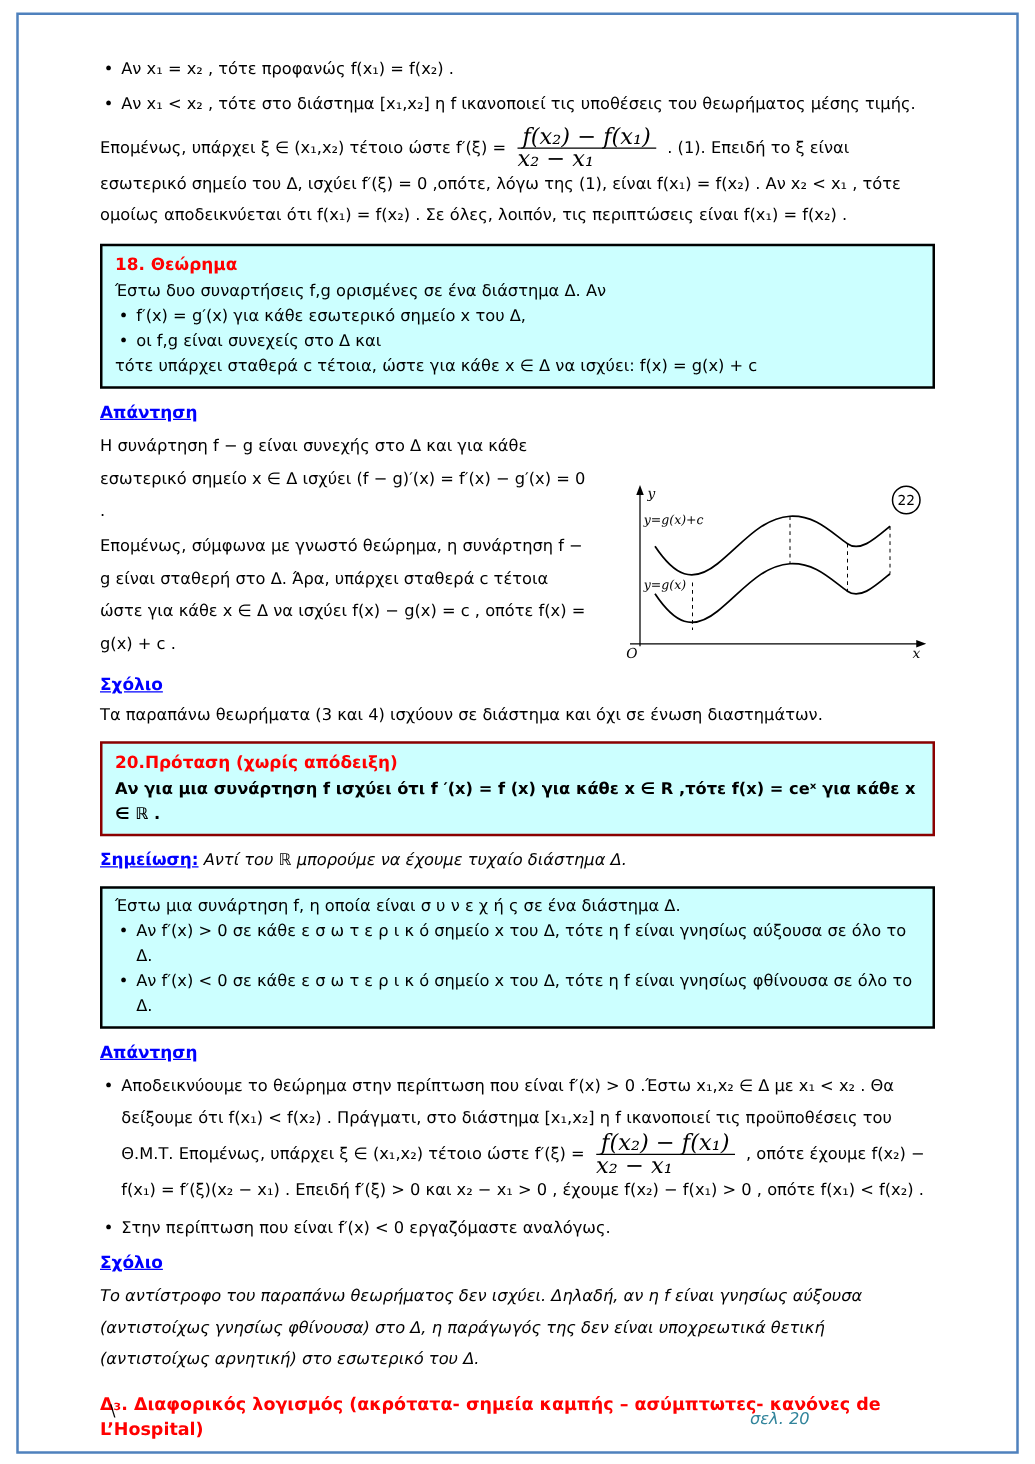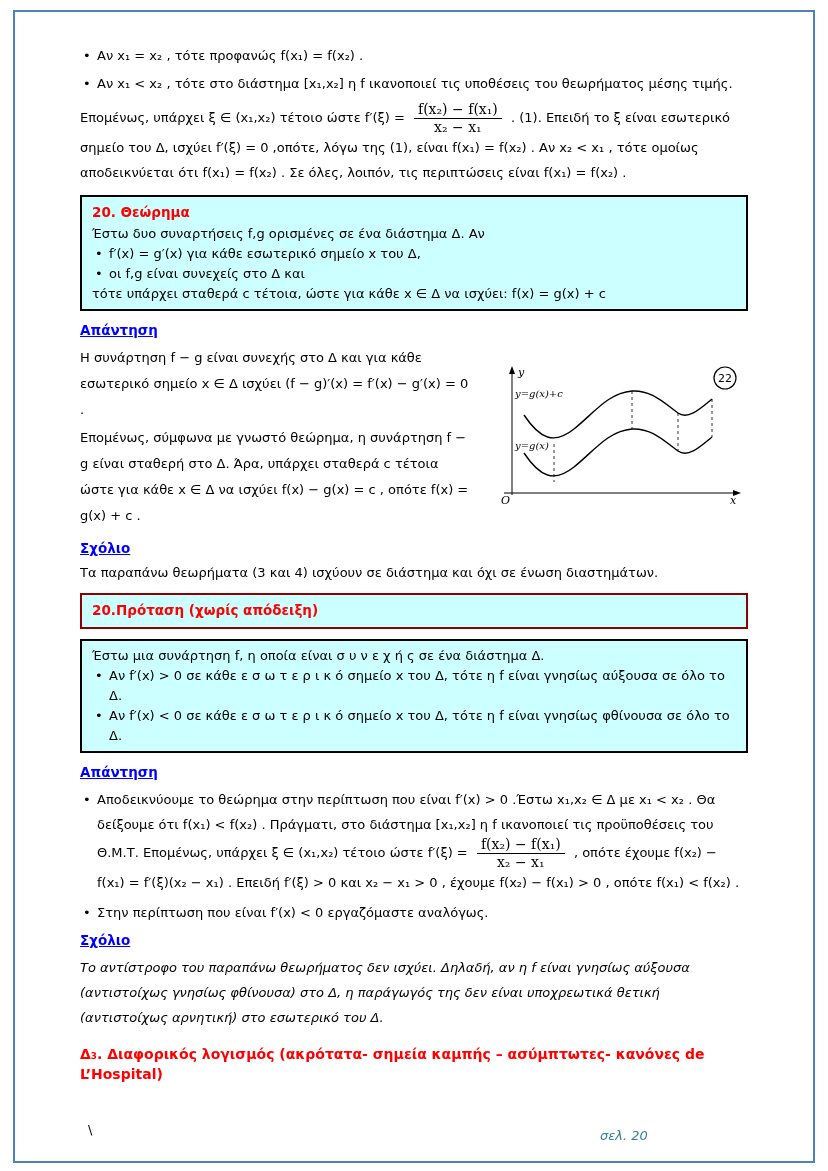--- a/index.html
+++ b/index.html
@@ -11,24 +11,24 @@
   .frame{position:absolute;top:10px;left:13px;right:13px;bottom:8px;border:2px solid #4f81bd;pointer-events:none}
   .content{position:absolute;top:46px;left:80px;width:668px}
   .line{line-height:20px;margin-bottom:8px}
   .para{line-height:25px;margin-bottom:8px}
   .bullet{position:relative;padding-left:17px}
   .bullet::before{content:"\2022";position:absolute;left:3px;top:0}
   .blue-h{color:#0000ff;font-weight:bold;text-decoration:underline;font-size:13.5px;margin:8px 0 5px;line-height:19px}
   .qbox{border:2px solid #000;background:#ccffff;padding:5px 10px;margin:10px 0;line-height:20px}
   .qbox .qtitle{color:#ff0000;font-weight:bold;margin-bottom:2px;font-size:13.5px}
   .qbox.maroon{border-color:#8b0000}
-  .frac{display:inline-block;vertical-align:middle;text-align:center;font-family:"DejaVu Serif",serif;font-size:14px;line-height:15px;margin:0 5px}
+  .frac{display:inline-block;vertical-align:middle;font-family:"DejaVu Serif",serif;font-style:italic;font-size:18px;line-height:15px;margin:0 5px}
   .frac .num{display:block;border-bottom:1px solid #000;padding:0 4px 1px}
   .frac .den{display:block;padding-top:1px}
-  .ans-row{display:flex;align-items:center}
+  .ans-row{display:flex;align-items:flex-end}
   .ans-col{width:462px;line-height:26px}
   .ans-col .para{line-height:26px;margin-bottom:2px}
   .fig{width:268px;margin-left:4px;margin-top:-6px}
   .italic{font-style:italic}
   .bold{font-weight:normal}
   .boldline{font-weight:bold}
   .d3-heading{color:#ff0000;font-weight:bold;font-size:14px;margin:14px 0 4px;line-height:20px}
   .footer-mark{position:absolute;left:88px;bottom:34px;font-size:13px}
   .footer-page{position:absolute;left:600px;bottom:28px;color:#31849b;font-style:italic;font-weight:normal;font-size:13px}
 </style>
@@ -42,21 +42,21 @@
   <div class="line bullet"><span>Αν x₁ = x₂ , τότε προφανώς f(x₁) = f(x₂) .</span></div>
   <div class="line bullet"><span>Αν x₁ &lt; x₂ , τότε στο διάστημα [x₁,x₂] η f ικανοποιεί τις υποθέσεις του θεωρήματος μέσης τιμής.</span></div>
 
   <div class="para">
     <span>Επομένως, υπάρχει ξ ∈ (x₁,x₂) τέτοιο ώστε f′(ξ) =</span>
     <span class="frac"><span class="num">f(x₂) − f(x₁)</span><span class="den">x₂ − x₁</span></span>
     <span>. (1). Επειδή το ξ είναι εσωτερικό σημείο του Δ, ισχύει f′(ξ) = 0 ,οπότε, λόγω της (1), είναι f(x₁) = f(x₂) . Αν x₂ &lt; x₁ , τότε ομοίως αποδεικνύεται ότι f(x₁) = f(x₂) . Σε όλες, λοιπόν, τις περιπτώσεις είναι f(x₁) = f(x₂) .</span>
   </div>
 
   <div class="qbox">
-    <div class="qtitle">20. Θεώρημα</div>
+    <div class="qtitle">18. Θεώρημα</div>
     <div>Έστω δυο συναρτήσεις f,g ορισμένες σε ένα διάστημα Δ. Αν</div>
     <div class="bullet"><span>f′(x) = g′(x) για κάθε εσωτερικό  σημείο x του Δ,</span></div>
     <div class="bullet"><span>οι f,g είναι συνεχείς στο Δ και</span></div>
     <div>τότε υπάρχει σταθερά c τέτοια, ώστε για κάθε  x ∈ Δ  να ισχύει:  f(x) = g(x) + c</div>
   </div>
 
   <div class="blue-h">Απάντηση</div>
   <div class="ans-row">
     <div class="ans-col">
       <div class="para">Η συνάρτηση f − g είναι συνεχής στο Δ και για κάθε εσωτερικό σημείο x ∈ Δ  ισχύει (f − g)′(x) = f′(x) − g′(x) = 0 .</div>
@@ -85,22 +85,26 @@
     </div>
   </div>
 
   <div class="blue-h">Σχόλιο</div>
   <div class="line">
     <span>Τα παραπάνω θεωρήματα (3 και 4)  ισχύουν σε διάστημα και </span><span class="bold">όχι σε ένωση διαστημάτων</span><span>.</span>
   </div>
 
   <div class="qbox maroon">
     <div class="qtitle">20.Πρόταση (χωρίς απόδειξη)</div>
+    <div class="boldline">Αν για μια συνάρτηση f ισχύει ότι  f ′(x) = f (x)  για κάθε  x ∈ R ,τότε  f(x) = ceˣ  για κάθε  x ∈ ℝ .</div>
   </div>
 
+  <div class="line">
+    <span class="blue-h" style="margin:0">Σημείωση:</span><span class="italic"> Αντί του ℝ μπορούμε να έχουμε τυχαίο διάστημα Δ.</span>
+  </div>
 
   <div class="qbox">
     <div>Έστω μια συνάρτηση f, η οποία είναι  σ υ ν ε χ ή ς  σε ένα διάστημα Δ.</div>
     <div class="bullet"><span>Αν f′(x) &gt; 0 σε κάθε ε σ ω τ ε ρ ι κ ό  σημείο x του Δ, τότε η f είναι γνησίως αύξουσα σε όλο το Δ.</span></div>
     <div class="bullet"><span>Αν f′(x) &lt; 0 σε κάθε ε σ ω τ ε ρ ι κ ό  σημείο x του Δ, τότε η f είναι γνησίως φθίνουσα σε όλο το Δ.</span></div>
   </div>
 
   <div class="blue-h">Απάντηση</div>
   <div class="para bullet">
     <span>Αποδεικνύουμε το θεώρημα στην περίπτωση που είναι f′(x) &gt; 0 .Έστω x₁,x₂ ∈ Δ με x₁ &lt; x₂ . Θα δείξουμε ότι f(x₁) &lt; f(x₂) . Πράγματι, στο διάστημα [x₁,x₂] η f ικανοποιεί τις προϋποθέσεις του Θ.Μ.Τ. Επομένως, υπάρχει ξ ∈ (x₁,x₂) τέτοιο ώστε f′(ξ) =</span>

